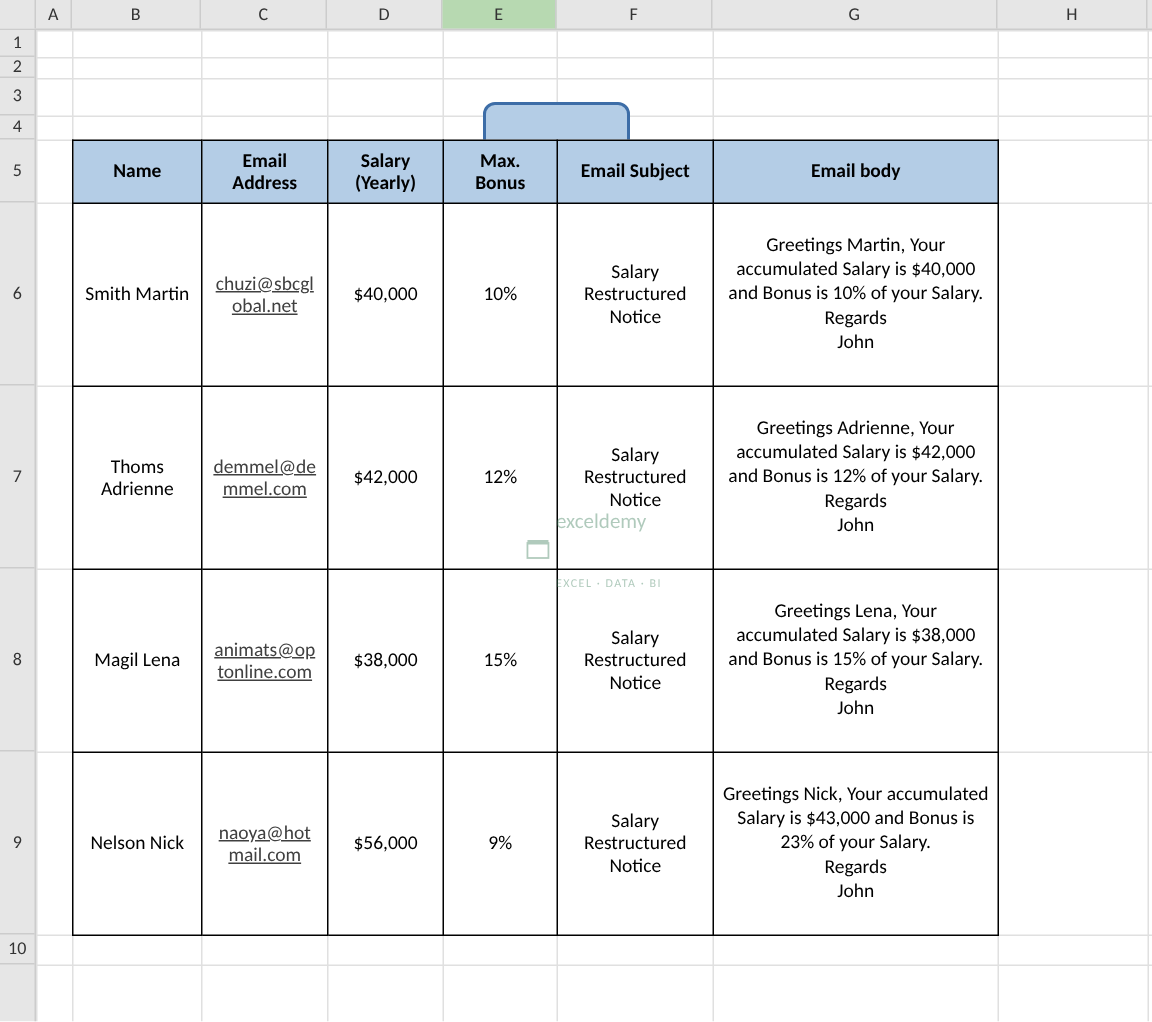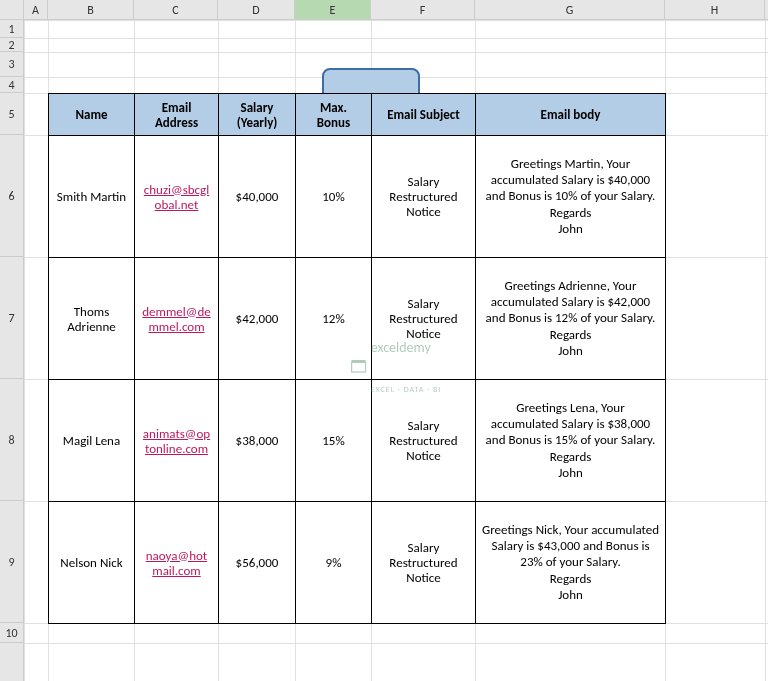--- a/index.html
+++ b/index.html
@@ -69,21 +69,21 @@
     border: 1.5px solid #000;
     padding: 4px 6px;
     text-align: center;
     vertical-align: middle;
     font-size: 13px;
   }
   table.data th {
     background: #b4cde6;
     font-weight: bold;
   }
-  table.data a { color: #be185d; text-decoration: underline; word-break: break-all; }
+  table.data a { color: #404040; text-decoration: underline; word-break: break-all; }
   .body-cell { line-height: 1.25; }
   
   .wm {
     position: absolute;
     left: 50%; top: 50%;
     transform: translate(-50%, -12px);
     opacity: 0.4;
     display: flex;
     align-items: center;
     gap: 4px;

